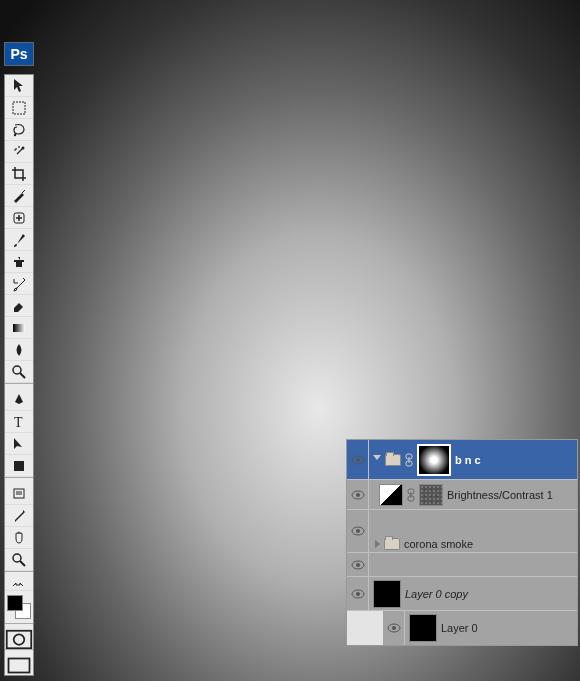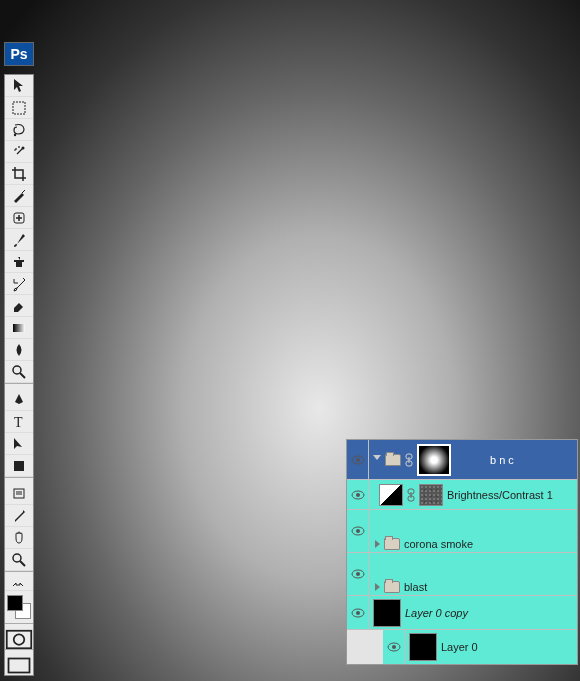--- a/index.html
+++ b/index.html
@@ -84,21 +84,21 @@
   top: 439px;
   width: 232px;
   background: #e4e4e4;
   border: 1px solid #999;
 }
 .layer-row {
   display: flex;
   align-items: center;
   border-bottom: 1px solid #c0c0c0;
   min-height: 30px;
-  background: #5eead4;
+  background: #a3a3a3;
 }
 .layer-row.selected {
   background: #3a64a8;
   color: #fff;
   min-height: 40px;
 }
 .vis-col {
   width: 22px;
   display: flex;
   align-items: center;
@@ -176,21 +176,21 @@
 }
 .thumb.adj {
   background: linear-gradient(135deg, #fff 50%, #000 50%);
   width: 24px;
   height: 22px;
 }
 .layer-label {
   font-size: 11px;
   color: #222;
 }
-.layer-row.selected .layer-label { color: #fff; font-weight: normal; margin-left: 35px; }
+.layer-row.selected .layer-label { color: #fff; font-weight: bold; }
 .indent1 { padding-left: 6px; margin-top: 26px; }
 .indent2 { padding-left: 10px; }
 </style>
 </head>
 <body>
 
 <div class="ps-logo" style="position:absolute;left:4px;top:42px;">
   <span>Ps</span>
 </div>
 
@@ -402,25 +402,20 @@
   </div>
 
 
   <div class="layer-row" style="min-height:24px;">
     <div class="vis-col">
       <svg class="eye" viewBox="0 0 14 10">
           <ellipse cx="7" cy="5" rx="6" ry="4" fill="none" stroke="#555"></ellipse>
           <circle cx="7" cy="5" r="2" fill="#555"></circle>
         </svg>
     </div>
-    <div class="content-col indent1">
-      <div class="arrow"></div>
-      <div class="folder-icon"></div>
-      <span class="layer-label">blast</span>
-    </div>
   </div>
 
   <div class="layer-row" style="min-height:34px;font-style:italic;">
     <div class="vis-col">
       <svg class="eye" viewBox="0 0 14 10">
           <ellipse cx="7" cy="5" rx="6" ry="4" fill="none" stroke="#555"></ellipse>
           <circle cx="7" cy="5" r="2" fill="#555"></circle>
         </svg>
     </div>
     <div class="content-col">

